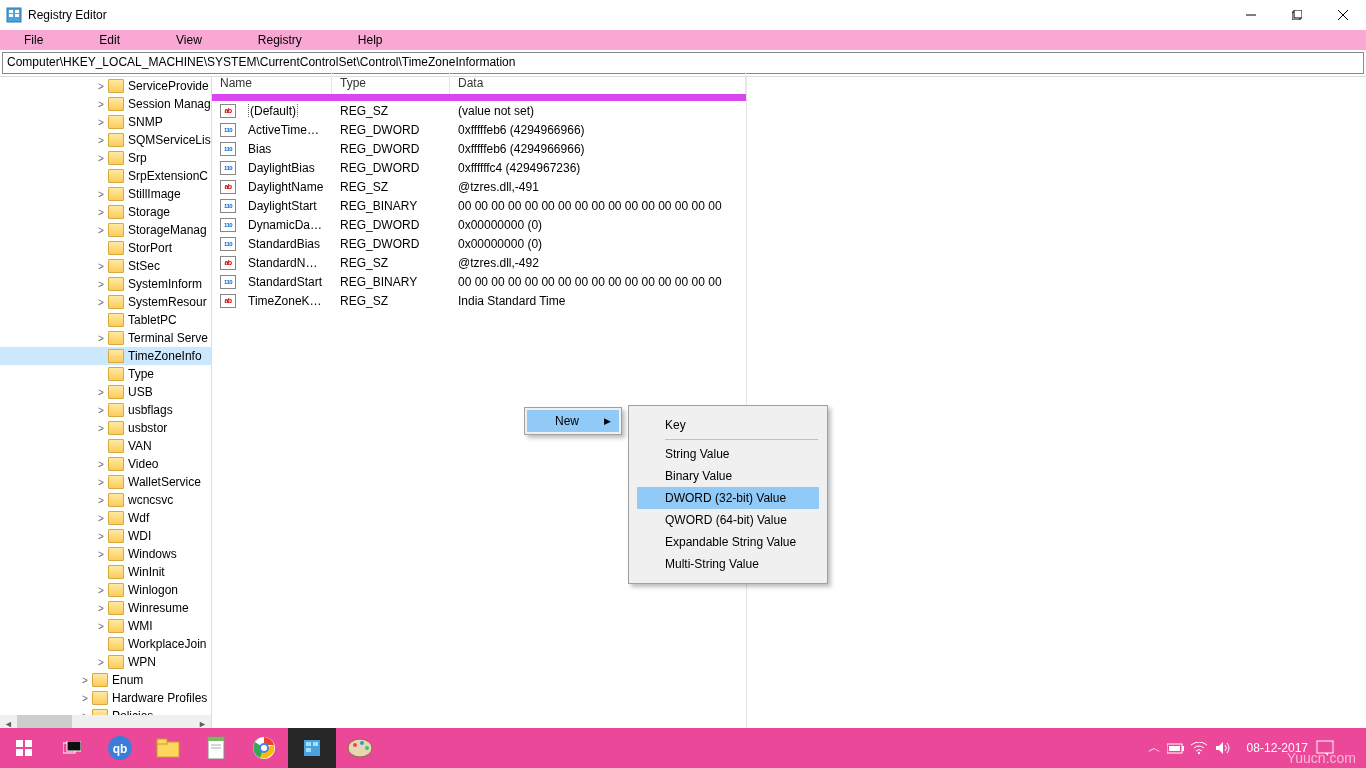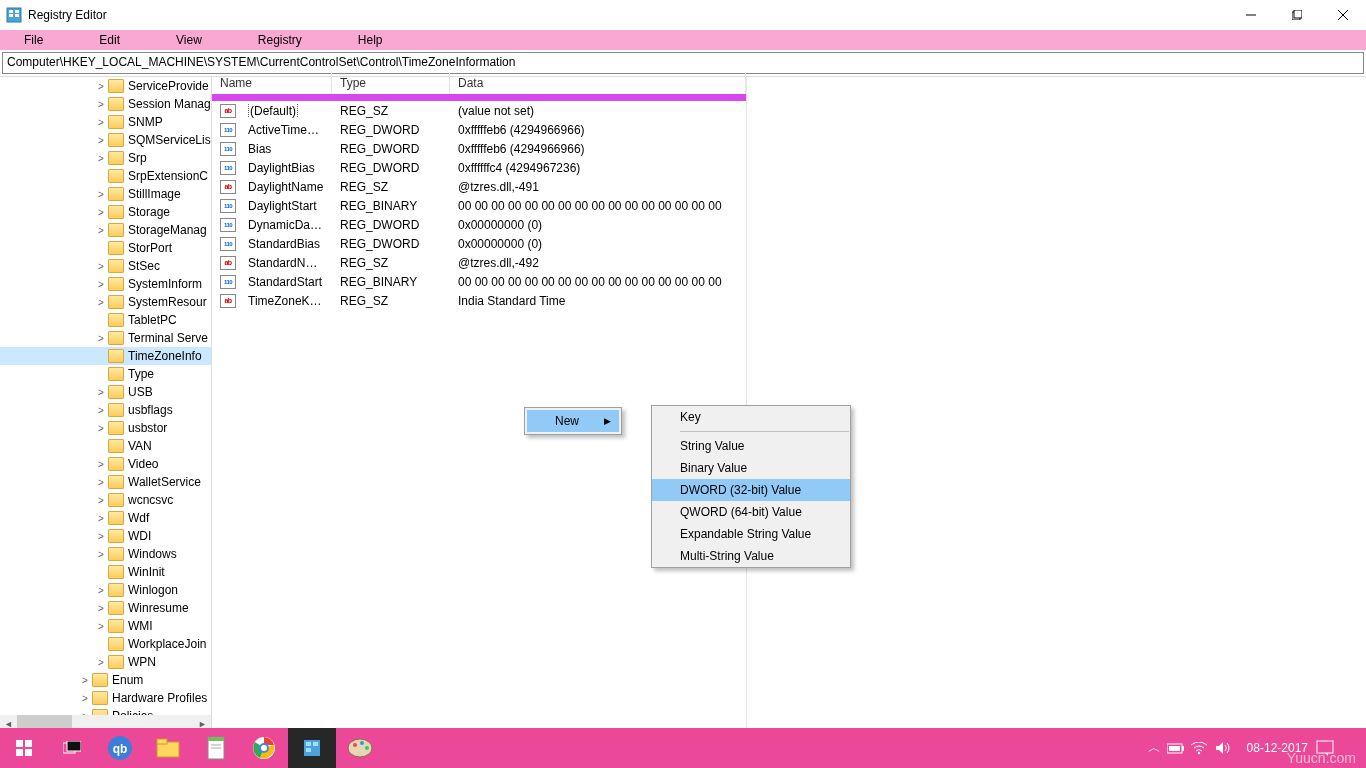--- a/index.html
+++ b/index.html
@@ -52,21 +52,21 @@
 .list-row .cell.name { width: 92px; }
 .list-row .cell.type { width: 118px; }
 .list-row .cell.data { flex: 1; }
 
 
 .ctx-menu { position: absolute; background: #f0f0f0; border: 1px solid #a0a0a0; box-shadow: 3px 3px 4px rgba(0,0,0,0.25); }
 .ctx-menu.main-ctx { left: 294px; top: 330px; width: 98px; padding: 2px; margin-left: 18px; }
 .ctx-menu .item { height: 22px; display: flex; align-items: center; padding: 0 20px 0 28px; font-size: 12px; position: relative; }
 .ctx-menu .item.highlight { background: #91c9f7; }
 .ctx-menu .item .arrow { position: absolute; right: 8px; font-size: 9px; }
-.ctx-menu.sub-ctx { left: 439px; top: 328px; width: 200px; padding: 0; }
+.ctx-menu.sub-ctx { left: 416px; top: 328px; width: 200px; padding: 8px; }
 .ctx-menu .sep { height: 1px; background: #c0c0c0; margin: 3px 1px 3px 28px; }
 
 
 .hscroll { position: absolute; bottom: 0; left: 0; right: 0; height: 17px; background: #f0f0f0; display: flex; }
 .hscroll .btn { width: 17px; background: #f0f0f0; display: flex; align-items: center; justify-content: center; font-size: 9px; color: #606060; }
 .hscroll .track { flex: 1; background: #f0f0f0; position: relative; }
 .hscroll .thumb { position: absolute; left: 0; width: 55px; height: 100%; background: #cdcdcd; }
 
 
 .taskbar { position: absolute; bottom: 0; left: 0; right: 0; height: 40px; background: #ec4899; display: flex; align-items: center; }

